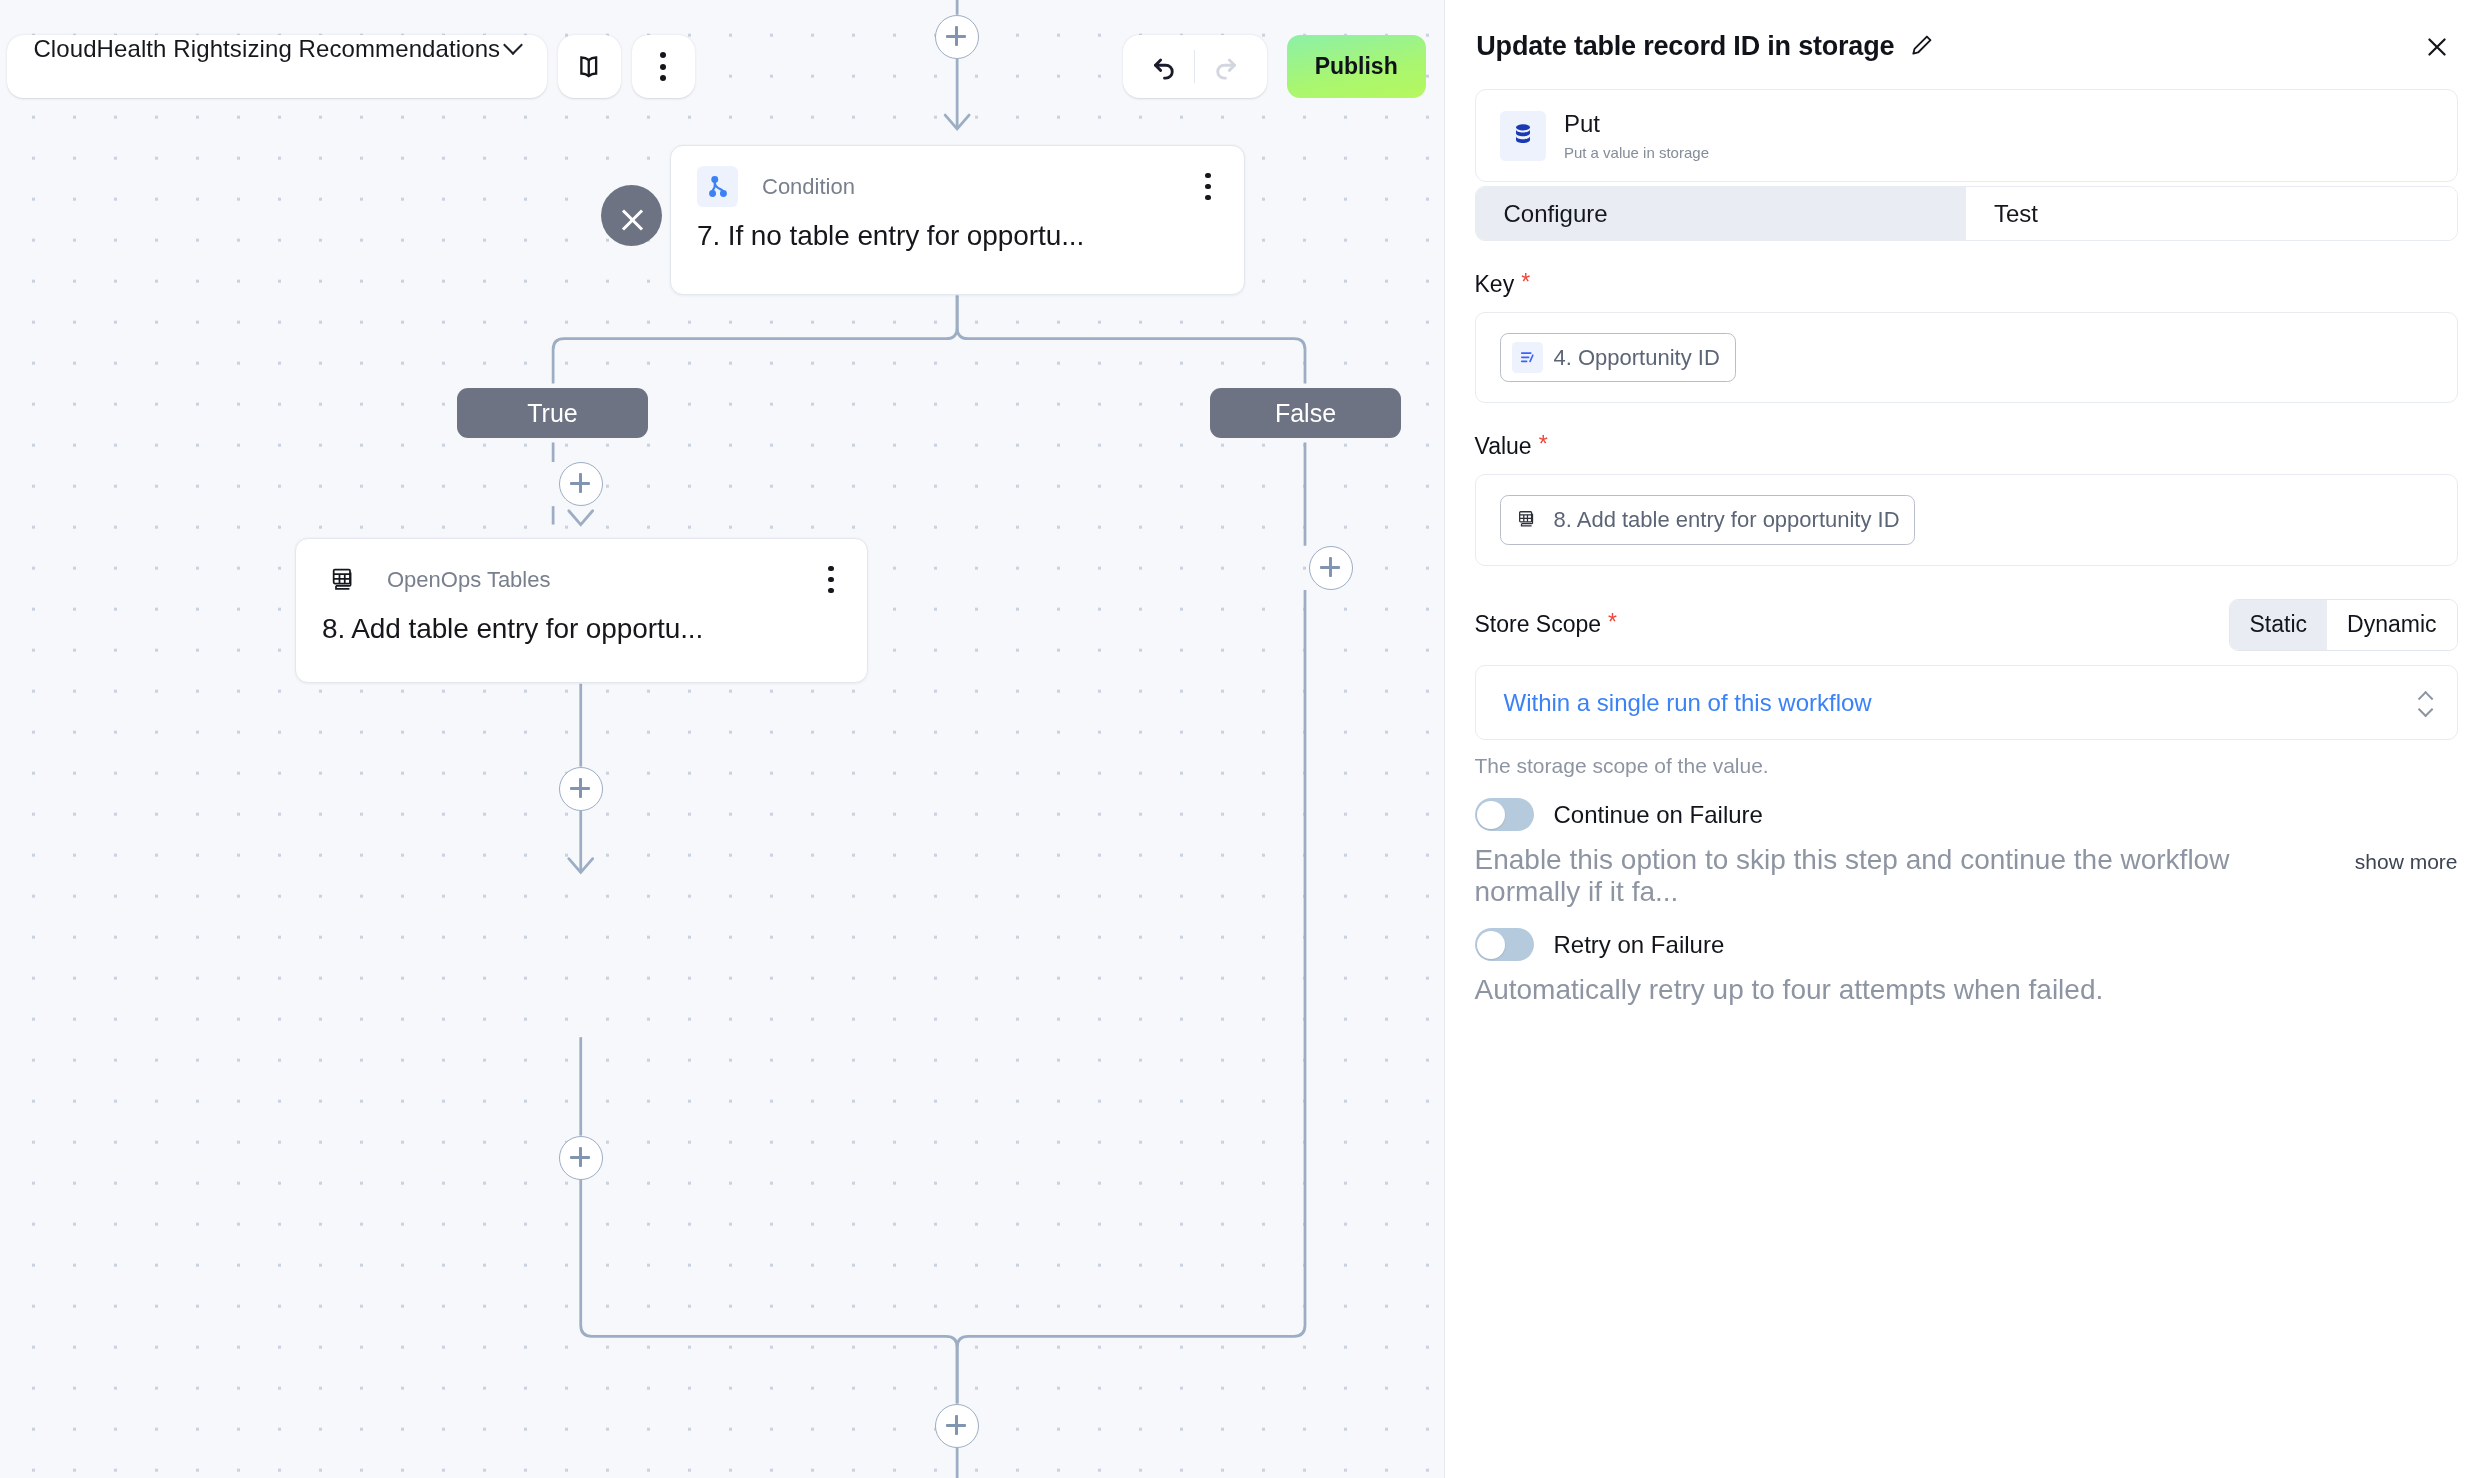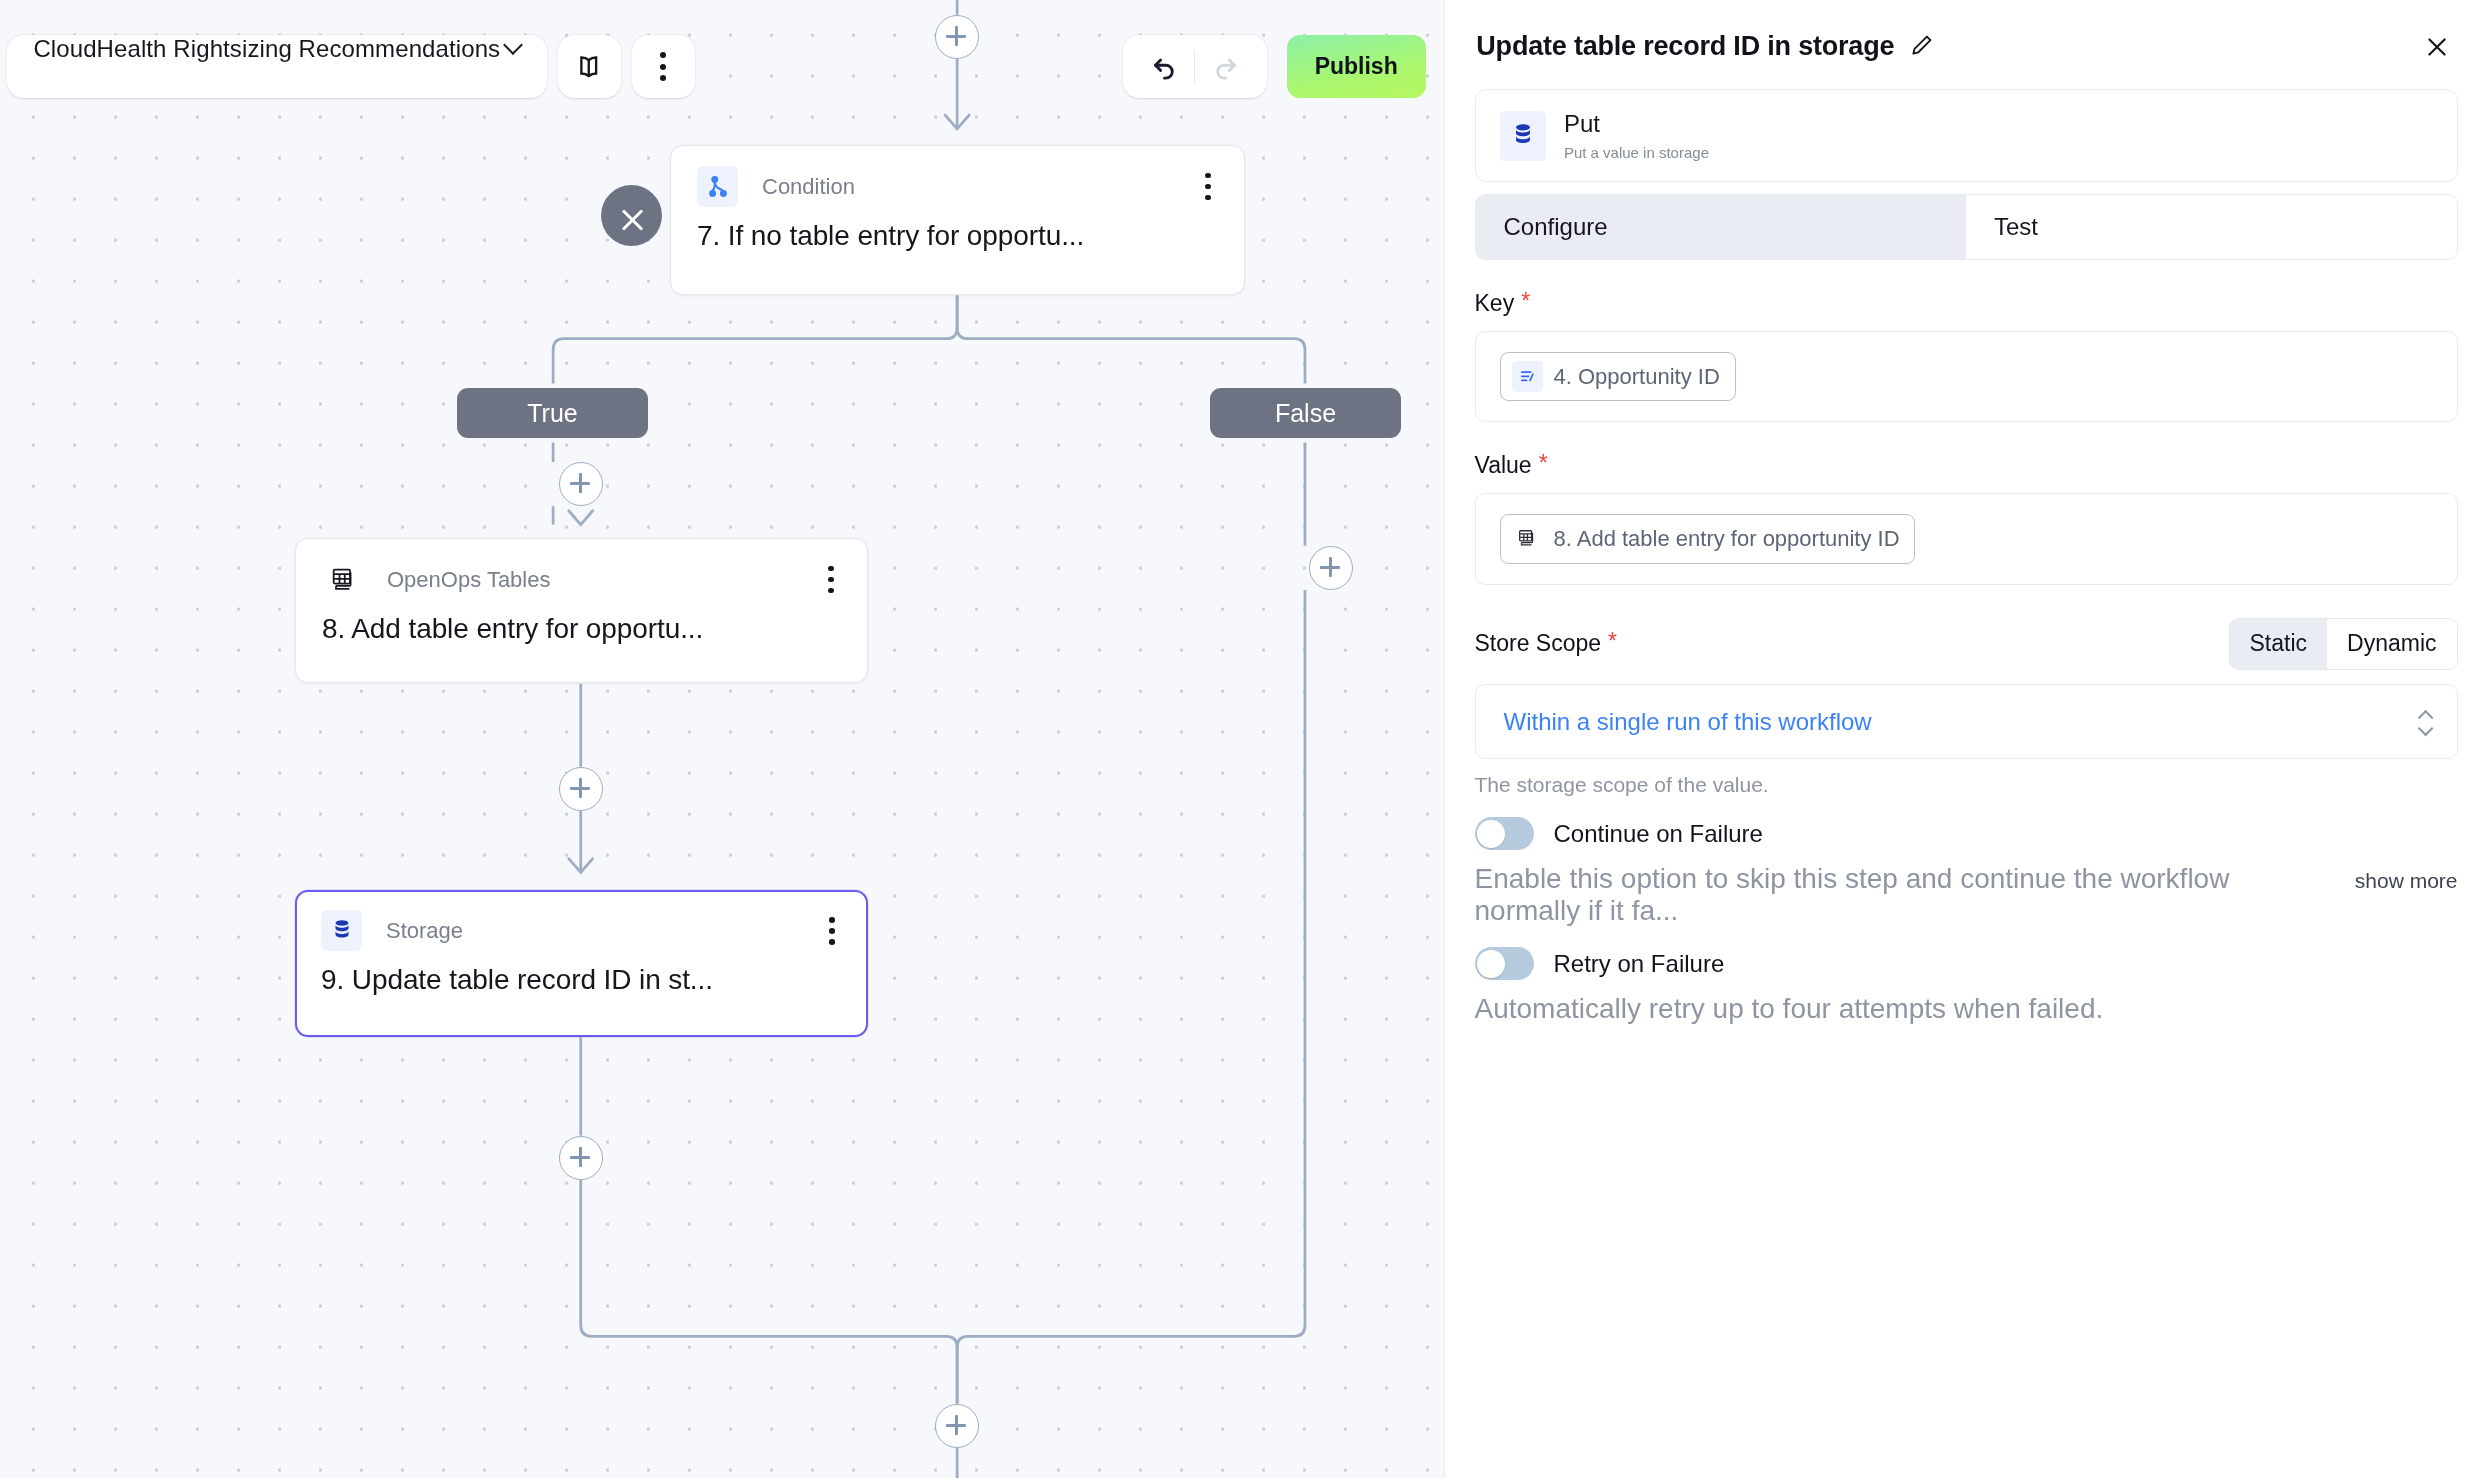--- a/index.html
+++ b/index.html
@@ -132,21 +132,21 @@
   .close-x { width: 37px; height: 37px; display: flex; align-items: center; justify-content: center; cursor: pointer; }
 
   .action-card {
     margin-top: 24px; border: 1.5px solid #e8ebf1; border-radius: 11px;
     padding: 20px 24px; display: flex; align-items: center; gap: 18.4px; background: #fff;
   }
   .ac-ico { width: 46px; height: 50px; background: #eef2fd; border-radius: 5.5px; display: flex; align-items: center; justify-content: center; }
   .ac-name { font-size: 24px; color: #14161c; }
   .ac-desc { font-size: 15px; color: #848b99; margin-top: 6.4px; }
 
-  .tabs { margin-top: 12px; display: flex; border: 1.5px solid #e8ebf1; border-radius: 10px; overflow: hidden; height: 66px; }
+  .tabs { margin-top: 4px; display: flex; border: 1.5px solid #e8ebf1; border-radius: 10px; overflow: hidden; height: 55px; }
   .tab { flex: 1; display: flex; align-items: center; padding-left: 28px; font-size: 24px; color: #15171d; cursor: pointer; background: #fff; }
   .tab.active { background: #e9ecf2; font-weight: 400; }
 
   .field-label { margin-top: 29.5px; font-size: 23px; color: #10121a; display: flex; align-items: flex-start; gap: 7px; }
   .req { color: #f0453a; font-size: 23px; line-height: 1; }
   .chip-box { margin-top: 14px; border: 1.5px solid #e8ebf1; border-radius: 10px; padding: 20px 24px; min-height: 85px; display: flex; align-items: center; cursor: text; }
   .chip { display: inline-flex; align-items: center; gap: 11px; border: 1.6px solid #b8bec9; border-radius: 8.3px; padding: 8.3px 14.7px 8.3px 11px; background: #fff; }
   .chip-ico { width: 31px; height: 31px; background: #eef2fd; border-radius: 4.6px; display: flex; align-items: center; justify-content: center; }
   .chip-txt { font-size: 22px; color: #5c6576; white-space: nowrap; }
 
@@ -290,40 +290,20 @@
         </div>
         <span class="node-menu">
             <i></i>
             <i></i>
             <i></i>
           </span>
       </div>
       <div class="node-name">8. Add table entry for opportu...</div>
     </div>
 
-    <div class="node selected" id="node-storage">
-      <div class="node-hdr">
-        <div class="node-hdr-l">
-          <span class="node-ico blue-bg">
-            <svg width="24" height="26" viewBox="0 0 20 24" fill="#1c39b5">
-              <ellipse cx="10" cy="4.6" rx="6" ry="2.6"></ellipse>
-              <path d="M4 6.4c0 1.4 2.7 2.6 6 2.6s6-1.2 6-2.6v3.2c0 1.4-2.7 2.6-6 2.6s-6-1.2-6-2.6z"></path>
-              <path d="M4 12.2c0 1.4 2.7 2.6 6 2.6s6-1.2 6-2.6v3.2c0 1.4-2.7 2.6-6 2.6s-6-1.2-6-2.6z"></path>
-            </svg>
-          </span>
-          <span class="node-type">Storage</span>
-        </div>
-        <span class="node-menu">
-            <i></i>
-            <i></i>
-            <i></i>
-          </span>
-      </div>
-      <div class="node-name">9. Update table record ID in st...</div>
-    </div>
 
     <div class="plus" id="plus-top"></div>
     <div class="plus" id="plus-true"></div>
     <div class="plus" id="plus-mid"></div>
     <div class="plus" id="plus-after"></div>
     <div class="plus" id="plus-false"></div>
     <div class="plus" id="plus-bottom"></div>
   </div>
 
   <div class="panel">

